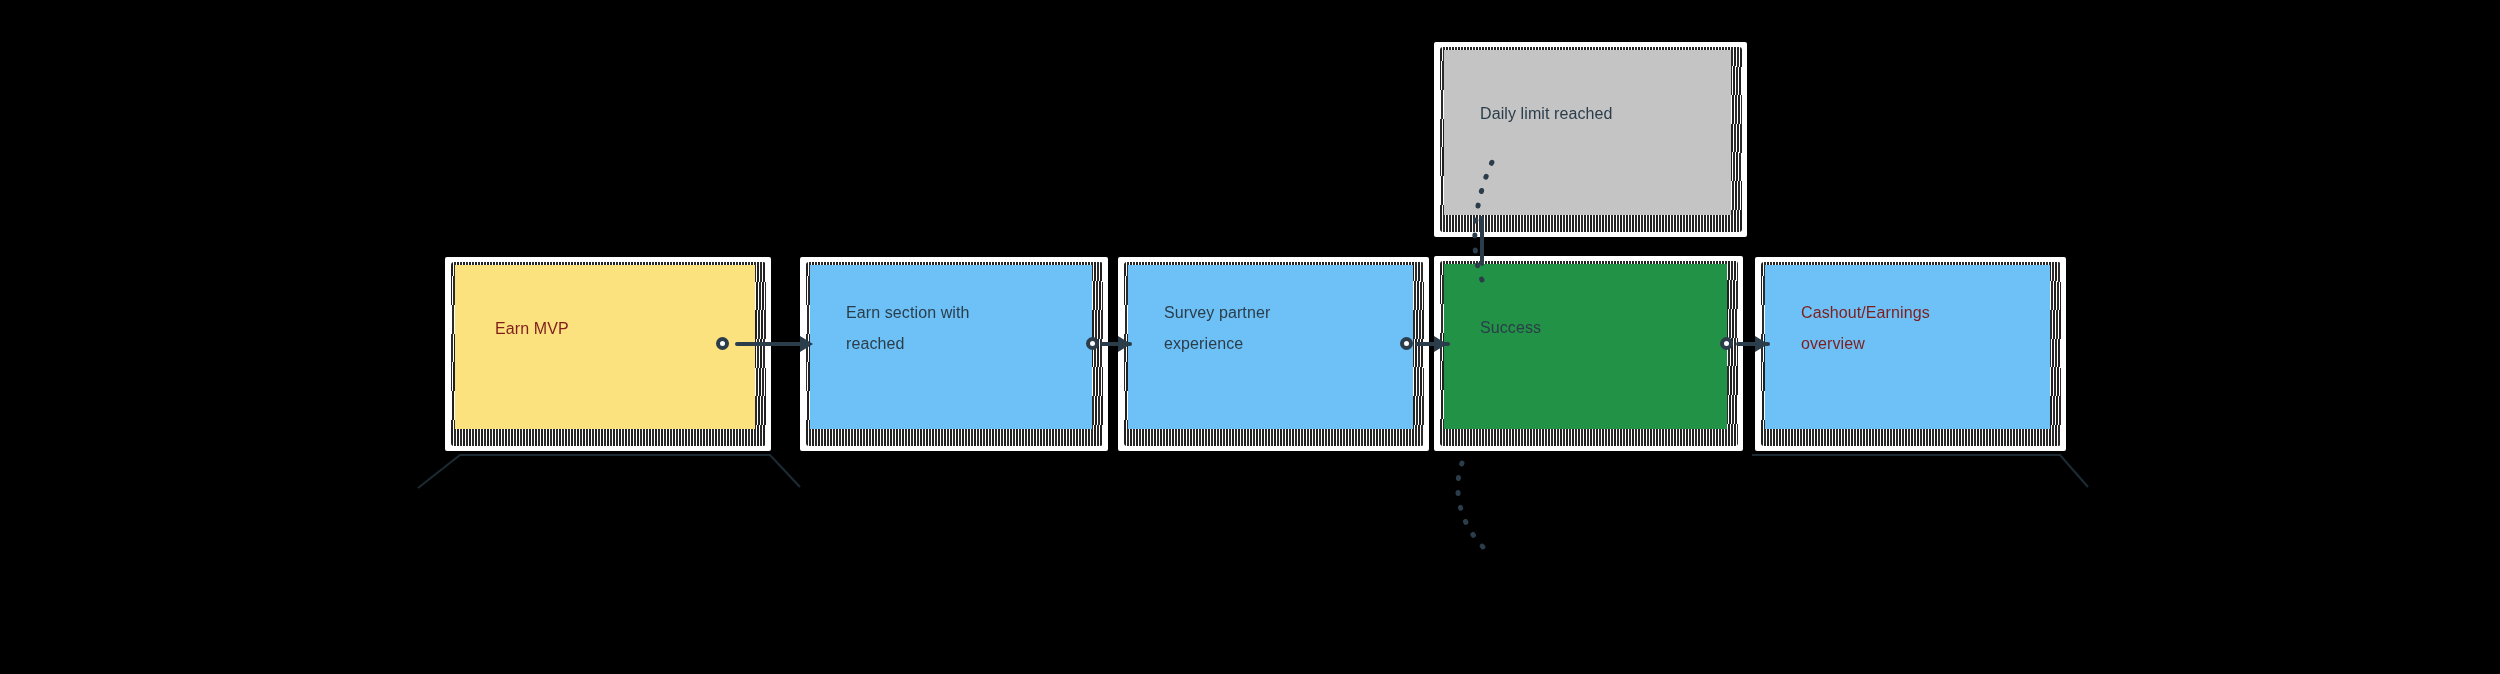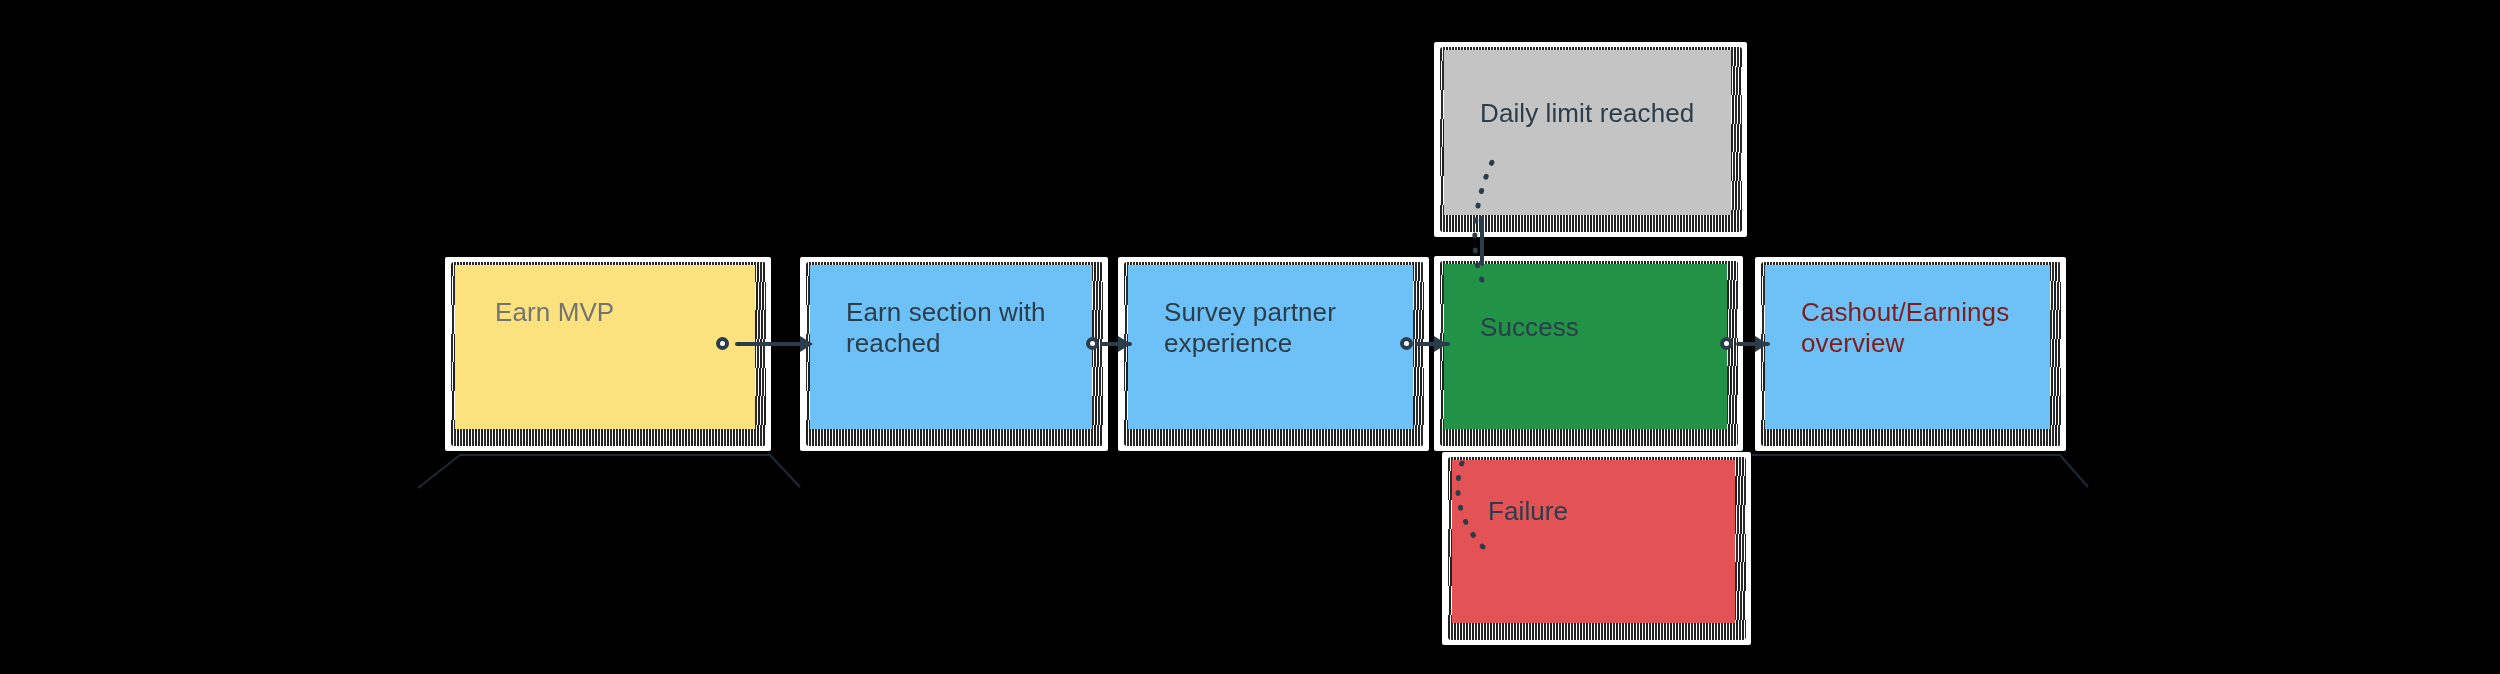--- a/index.html
+++ b/index.html
@@ -58,21 +58,21 @@
   .node .fill {
     position: absolute;
     inset: 0;
     display: flex;
     align-items: flex-start;
     overflow: hidden;
   }
 
   .node .label {
     color: #2b3d4a;
-    font-size: 26px;
+    font-size: 16px;
     line-height: 31px;
     letter-spacing: 0.1px;
     white-space: pre-line;
     font-family: "Liberation Sans", sans-serif;
   }
 
   
   .fill-yellow { background: #fbe27e; }
   .fill-blue   { background: #6dc1f6; }
   .fill-green  { background: #229246; }
@@ -116,21 +116,21 @@
 </style>
 </head>
 <body>
 
 <div id="canvas" style="background: rgb(0, 0, 0);">
 
   <div class="node" style="left:455px; top:265px; width:300px; height:164px;">
     <div class="paper"></div>
     <div class="rough"></div>
     <div class="fill fill-yellow" style="background: rgb(251, 226, 126);">
-      <span class="label" style="margin: 32px 0px 0px 40px; color: #737373;">Earn MVP</span>
+      <span class="label" style="margin: 48px 0px 0px 40px; color: #7f1d1d;">Earn MVP</span>
     </div>
   </div>
 
   <div class="node" style="left:810px; top:265px; width:282px; height:164px;">
     <div class="paper"></div>
     <div class="rough"></div>
     <div class="fill fill-blue" style="background: rgb(109, 193, 246);">
       <span class="label" style="margin: 32px 0px 0px 36px; color: rgb(43, 61, 74);">Earn section with
 reached</span>
     </div>
@@ -154,27 +154,20 @@
   </div>
 
   <div class="node" style="left:1444px; top:264px; width:283px; height:165px;padding-left:29px;">
     <div class="paper"></div>
     <div class="rough"></div>
     <div class="fill fill-green" style="background: rgb(34, 146, 70);">
       <span class="label" style="margin: 48px 0px 0px 36px; color: rgb(43, 61, 74);">Success</span>
     </div>
   </div>
 
-  <div class="node" style="left:1452px; top:460px; width:283px; height:163px;">
-    <div class="paper"></div>
-    <div class="rough"></div>
-    <div class="fill fill-red" style="background: rgb(227, 82, 85);">
-      <span class="label" style="margin: 36px 0px 0px 36px; color: rgb(43, 61, 74);">Failure</span>
-    </div>
-  </div>
 
   <div class="node" style="left:1765px; top:265px; width:285px; height:164px;">
     <div class="paper"></div>
     <div class="rough"></div>
     <div class="fill fill-blue" style="background: rgb(109, 193, 246);">
       <span class="label" style="margin: 32px 0px 0px 36px; color: #7f1d1d;">Cashout/Earnings
 overview</span>
     </div>
   </div>
 

